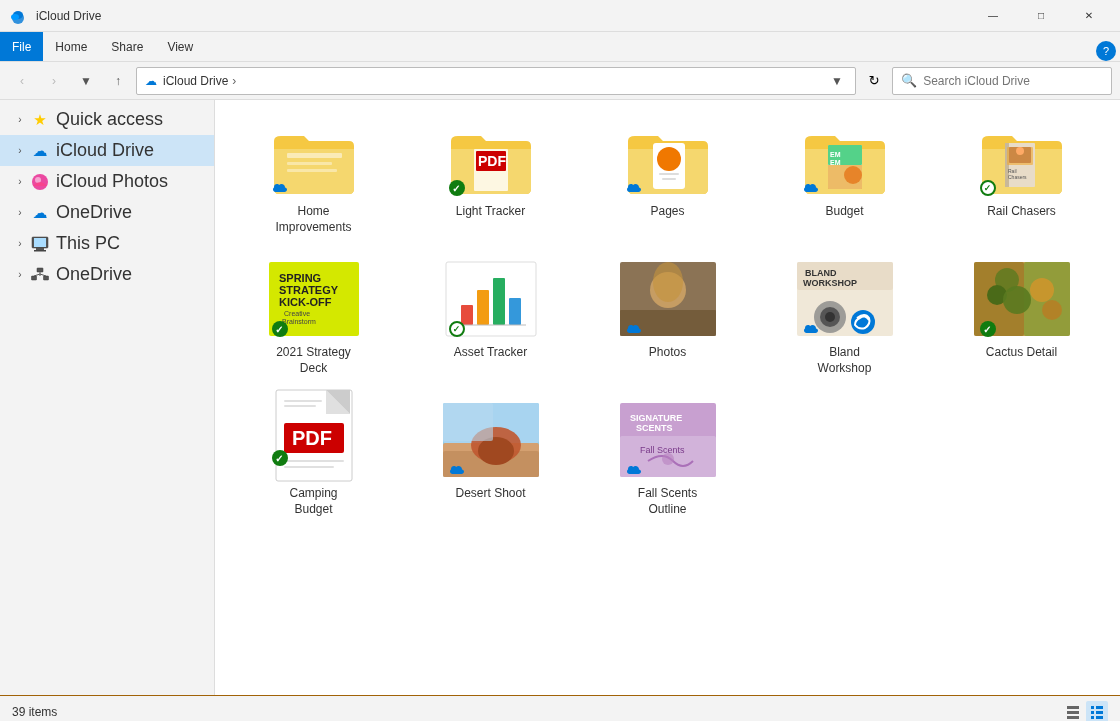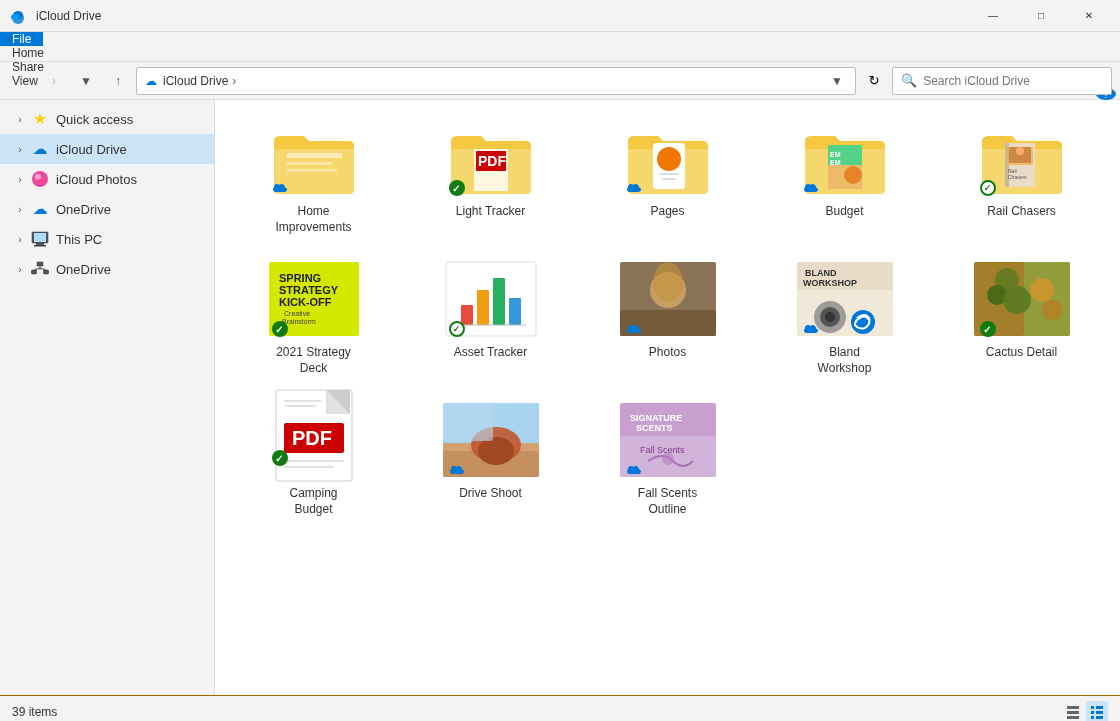--- a/index.html
+++ b/index.html
@@ -20,23 +20,22 @@
     .title-btn {
       width: 46px; height: 32px; border: none; background: transparent;
       cursor: pointer; font-size: 10px; color: #333; display: flex; align-items: center; justify-content: center;
     }
 
     
     .menu-bar {
       height: 30px;
       background: #f3f3f3;
       display: flex;
-      align-items: flex-start;
+      align-items: flex-end;
       border-bottom: 1px solid #ddd;
-      flex-direction: column;
     }
     .menu-item {
       padding: 0 12px;
       height: 100%;
       display: flex; align-items: center;
       font-size: 12px;
       cursor: pointer;
       color: #333;
     }
     .menu-item.active { background: #0078d7; color: white; }
@@ -99,21 +98,21 @@
       align-items: center;
       padding: 5px 8px 5px 12px;
       cursor: pointer;
       font-size: 13px;
       color: #333;
       user-select: none;
     }
     .sidebar-item.active { background: #cce4f7; }
     .sidebar-expand { width: 16px; display: flex; align-items: center; justify-content: center; color: #555; font-size: 10px; margin-right: 2px; }
     .sidebar-icon { width: 20px; height: 20px; margin-right: 6px; display: flex; align-items: center; justify-content: center; font-size: 15px; }
-    .sidebar-label { font-size: 13px; }
+    .sidebar-label { font-size: 18px; }
 
     
     .content-area {
       flex: 1;
       overflow-y: auto;
       overflow-x: hidden;
       background: white;
       padding: 10px 12px;
       position: relative;
     }
@@ -514,21 +513,21 @@
             <ellipse cx="55" cy="50" rx="18" ry="14" fill="#a04820"></ellipse>
 
             <rect x="2" y="2" width="50" height="38" fill="#b8d8f0" opacity="0.6" rx="2"></rect>
           </svg>
           <span class="status-icon" style="bottom:2px;left:8px;">
             <svg width="16" height="12" viewBox="0 0 16 12">
                 <path d="M13 5.5 C13 3.5 11.5 2 9.5 2 C8.5 2 7.7 2.4 7.1 3 C6.7 2.4 5.9 2 5 2 C3.3 2 2 3.3 2 5 C2 5.2 2 5.4 2.1 5.5 C1.4 5.9 1 6.7 1 7.5 C1 9 2.2 10 3.5 10 L12.5 10 C13.9 10 15 8.9 15 7.5 C15 6.5 14.1 5.7 13 5.5Z" fill="#0078d7"></path>
               </svg>
           </span>
         </div>
-        <span class="file-name">Drive Shoot</span>
+        <span class="file-name">Desert Shoot</span>
       </div>
 
       <div class="file-item">
         <div class="file-thumb">
           <svg width="100" height="78" viewBox="0 0 100 78">
             <rect x="2" y="2" width="96" height="74" rx="2" fill="#c8a0d0"></rect>
             <rect x="5" y="8" width="88" height="25" fill="#c8a0d0"></rect>
             <text x="12" y="20" font-size="9" font-weight="bold" fill="white">SIGNATURE</text>
             <text x="18" y="30" font-size="9" font-weight="bold" fill="white">SCENTS</text>
             <rect x="2" y="35" width="96" height="41" rx="2" fill="#d4b8dc" opacity="0.8"></rect>

